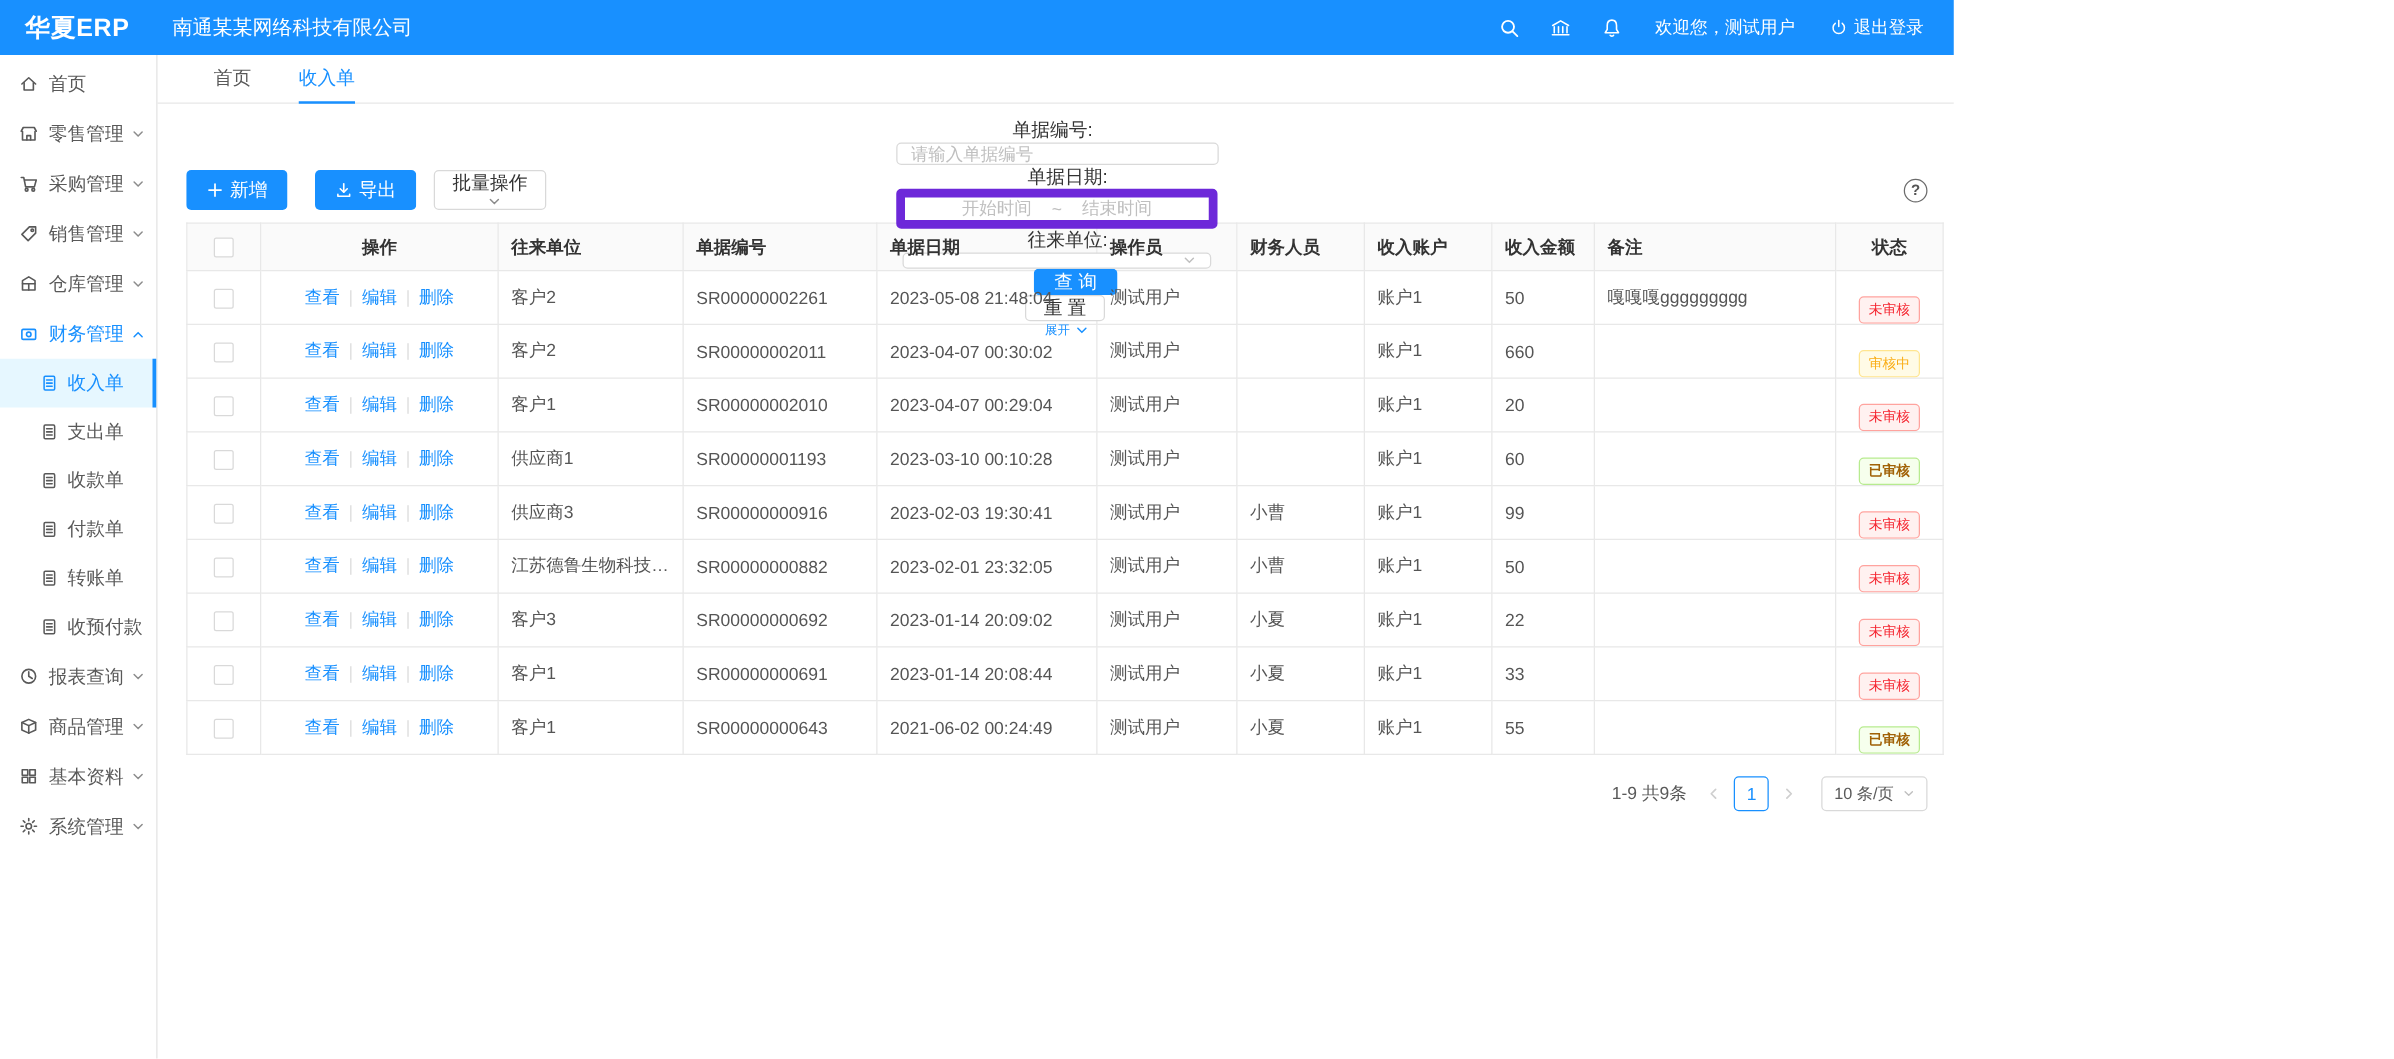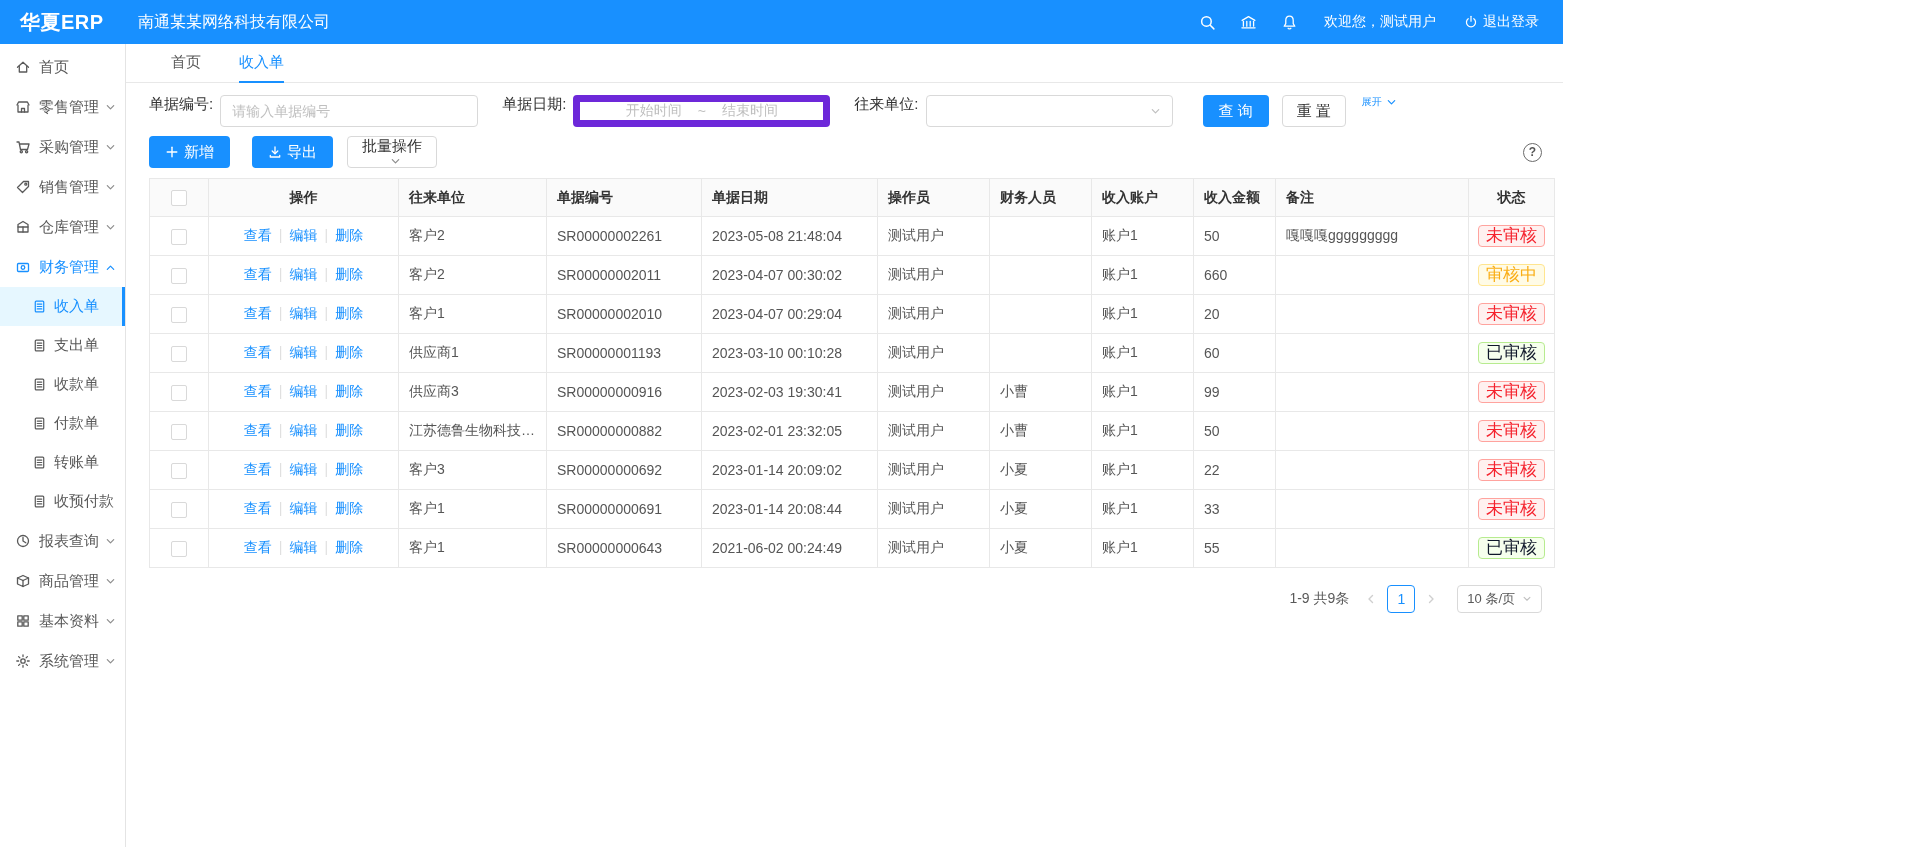--- a/index.html
+++ b/index.html
@@ -35,21 +35,21 @@
   .sub-item.selected::after { content:""; position:absolute; right:0; top:0; bottom:0; width:3px; background:#1890ff; }
 
   
   .main { flex:1; display:flex; flex-direction:column; min-width:0; }
   .tabbar { height:39px; border-bottom:1px solid #e8e8e8; display:flex; align-items:stretch; padding-left:45px; flex-shrink:0; }
   .tab { font-size:15px; color:#595959; display:flex; align-items:center; margin-right:38px; cursor:pointer; border-bottom:2px solid transparent; margin-bottom:-1px; }
   .tab.active { color:#1890ff; border-bottom-color:#1890ff; }
   .content { flex:1; padding:12px 21px 0 23px; }
 
   
-  .filter-row { display:flex; align-items:flex-start; height:32px; }
+  .filter-row { display:flex; align-items:center; height:32px;flex-direction:column; }
   .f-label { font-size:15px; color:#333; margin-right:7px; white-space:nowrap; }
   .f-input { width:258px; height:32px; border:1px solid #d9d9d9; border-radius:4px; padding:0 11px; font-size:14px; color:#333; outline:none; font-family:inherit; }
   .f-input::placeholder { color:#bfbfbf; }
   .date-range { width:257px; height:32px; border:7px solid #6d28d9; border-radius:4px; display:flex; align-items:center; justify-content:center; gap:16px; font-size:14px; color:#bfbfbf; cursor:pointer; }
   .f-select { width:247px; height:32px; border:1px solid #d9d9d9; border-radius:4px; display:flex; align-items:center; justify-content:flex-end; padding-right:11px; cursor:pointer; background:#fff; }
   .chev { width:11px; height:11px; display:inline-flex; color:#bfbfbf; }
   .ml12{margin-left:13px;} .ml14{margin-left:14px;flex-direction:column;} .ml16{margin-left:16px;} .ml22{margin-left:22px;} .ml24{margin-left:24px;} .ml30{margin-left:30px;}
   .btn { height:32px; border-radius:4px; font-size:15px; display:inline-flex; align-items:center; justify-content:center; cursor:pointer; border:1px solid transparent; font-family:inherit; white-space:nowrap; background:#fff; }
   .btn-primary { background:#1890ff; color:#fff; padding:0 15px; }
   .btn-default { color:#333; border-color:#d9d9d9; padding:0 14px; }
@@ -69,24 +69,24 @@
   .grid td { height:39px; }
   .c-check  { width:59px;  text-align:center !important; padding:0 !important; }
   .c-op     { width:190px; text-align:center !important; padding:0 !important; }
   .c-partner{ width:148px; } .c-docno{ width:155px; } .c-date{ width:176px; }
   .c-operator{ width:112px; } .c-finance{ width:102px; } .c-account{ width:102px; }
   .c-amount { width:82px; } .c-remark{ width:193px; }
   .c-status { width:86px; text-align:center !important; padding:0 !important; }
   .checkbox { display:inline-block; width:16px; height:16px; border:1px solid #d9d9d9; border-radius:2px; background:#fff; vertical-align:middle; cursor:pointer; }
   .action-link { color:#1890ff; cursor:pointer; text-decoration:none; }
   .sep { color:#e0e0e0; margin:0 7px; }
-  .badge { display:inline-block; font-size:17px; line-height:20px; padding:0 7px; border-radius:4px; border:1px solid; }
+  .badge { display:inline-block; font-size:11px; line-height:20px; padding:0 7px; border-radius:4px; border:1px solid;margin-top:20px; }
   .badge-red    { color:#f5222d; background:#fff1f0; border-color:#ffa39e; }
   .badge-orange { color:#faad14; background:#fffbe6; border-color:#ffe58f; }
-  .badge-green  { color:#0f172a; background:#f6ffed; border-color:#b7eb8f; }
+  .badge-green  { color:#a16207; background:#f6ffed; border-color:#b7eb8f;font-weight:bold; }
 
   
   .pagination { width:1393px; margin-top:17px; display:flex; align-items:center; justify-content:flex-end; font-size:14px; color:#595959; }
   .pg-total { margin-right:10px; }
   .pg-btn { width:24px; height:28px; display:inline-flex; align-items:center; justify-content:center; color:#cfcfcf; cursor:pointer; }
   .pg-btn svg { width:12px; height:12px; }
   .pg-page { width:28px; height:28px; border:1px solid #1890ff; border-radius:4px; color:#1890ff; display:inline-flex; align-items:center; justify-content:center; margin:0 4px; cursor:pointer; background:#fff; }
   .pg-size { height:28px; border:1px solid #d9d9d9; border-radius:4px; display:inline-flex; align-items:center; padding:0 9px; margin-left:14px; font-size:13px; color:#595959; gap:7px; cursor:pointer; background:#fff; }
   .pg-size .chev { width:10px; height:10px; }
 </style>

